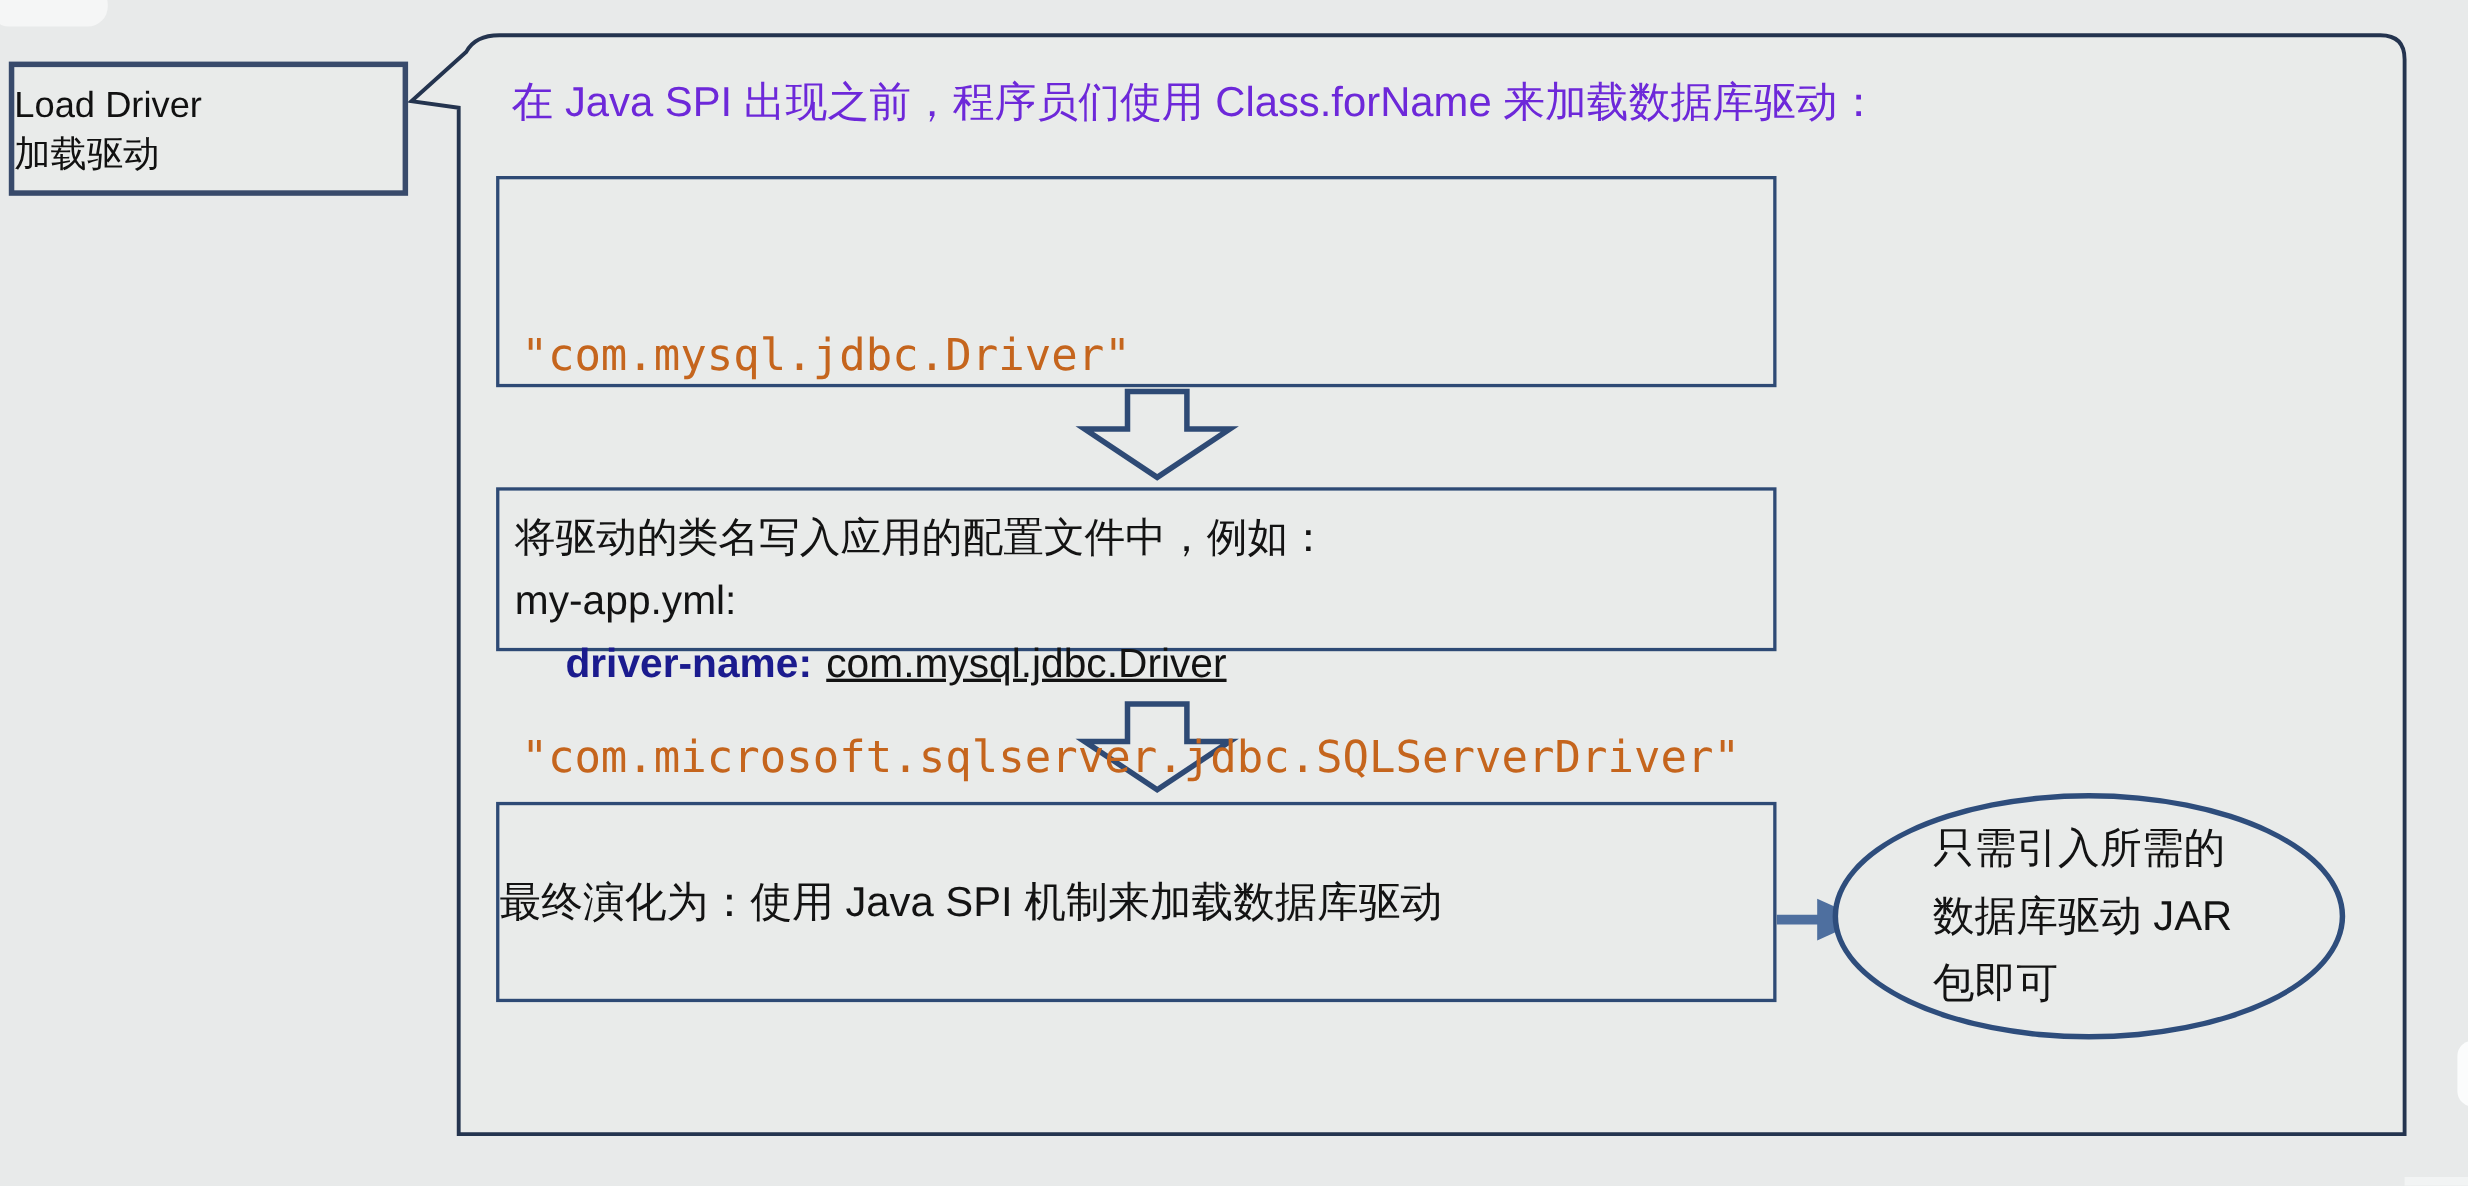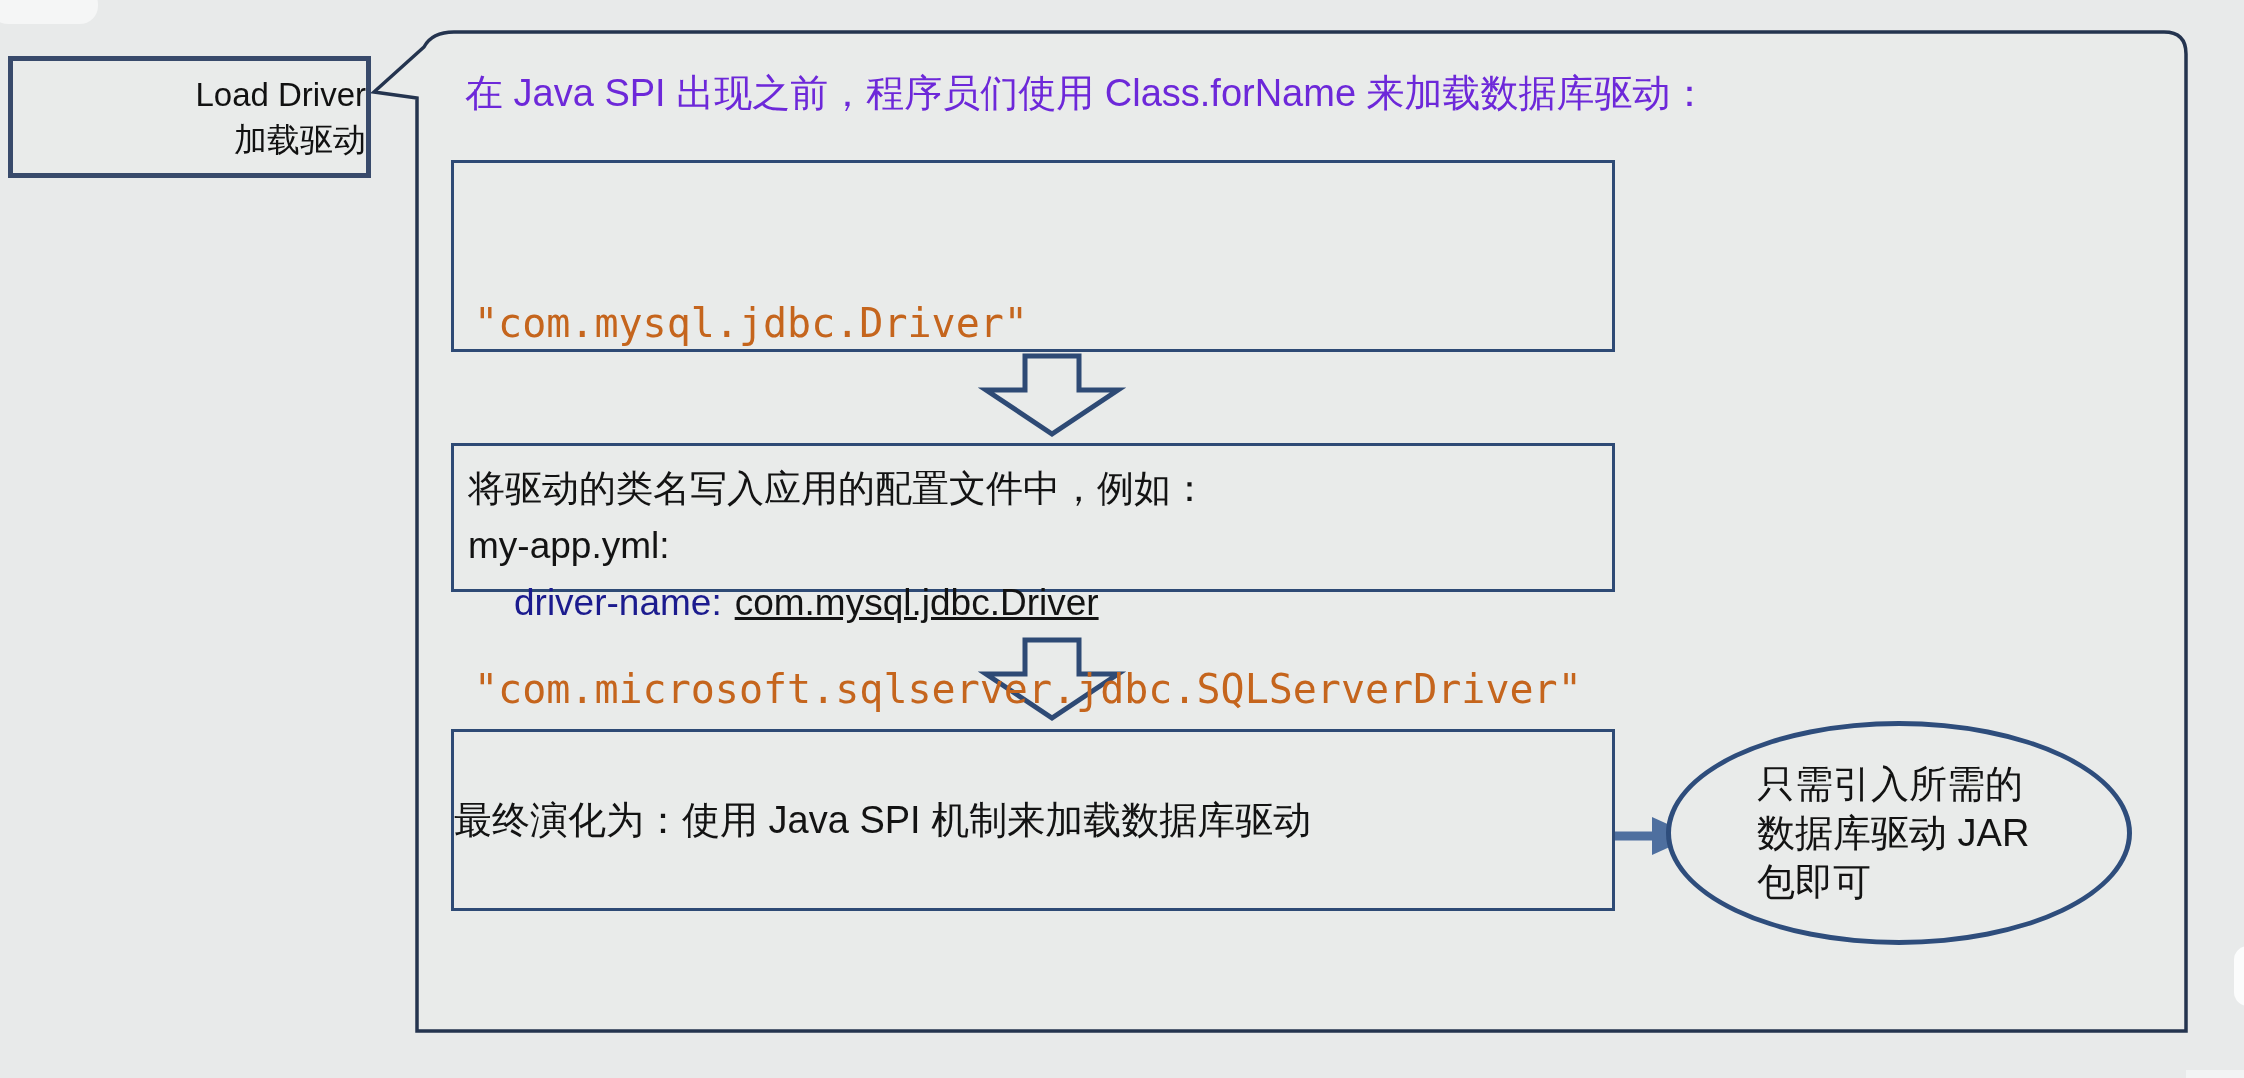--- a/index.html
+++ b/index.html
@@ -23,21 +23,21 @@
     background:#fbfcfc;border-radius:14px;z-index:1;
   }
   .band-br{
     position:absolute;left:2186px;top:1070px;width:58px;height:8px;
     background:#f2f4f4;z-index:1;
   }
 
   .label-box{
     position:absolute;left:8px;top:56px;width:363px;height:122px;
     box-sizing:border-box;border:5px solid #384a6b;background:#e9ebea;
-    display:flex;flex-direction:column;align-items:flex-end;justify-content:center;
+    display:flex;flex-direction:column;align-items:flex-start;justify-content:center;
     z-index:2;font-size:33px;line-height:45px;color:#111;
   }
 
   .title{
     position:absolute;left:465px;top:66px;z-index:2;
     font-size:38px;line-height:54px;color:#6d28d9;
   }
 
   .box{
     position:absolute;left:451px;width:1164px;box-sizing:border-box;
@@ -46,33 +46,33 @@
   .code-box{
     top:160px;height:192px;padding:8px 0 0 20px;
     font-family:"DejaVu Sans Mono","Liberation Mono",monospace;
     font-size:40px;line-height:61px;color:#c5651d;white-space:pre;
   }
   .config-box{
     top:443px;height:149px;padding:14px 0 0 14px;
     font-size:37px;line-height:57px;color:#131313;
   }
   .yaml-line{margin-left:46px;}
-  .yaml-key{font-weight:normal;color:#1b1b8e;}
+  .yaml-key{font-weight:bold;color:#1b1b8e;}
   .yaml-val{color:#131313;margin-left:13px;text-decoration:underline;}
   .result-box{
     top:729px;height:182px;display:flex;align-items:center;
     font-size:38px;color:#131313;
   }
 
   .ellipse{
     position:absolute;left:1666px;top:721px;width:466px;height:224px;
     box-sizing:border-box;border:5px solid #2e4d7c;border-radius:50%;
     background:#e9ebea;z-index:2;
     display:flex;flex-direction:column;justify-content:center;
-    padding-left:86px;font-size:38px;line-height:49px;color:#131313;
+    padding-left:86px;font-size:38px;line-height:49px;color:#131313;gap:12px;
   }
 </style>
 </head>
 <body>
 
 <div class="stage">
 
   <svg class="shapes" width="2244" height="1078" viewBox="0 0 2244 1078">
 
     <path d="M 374 92 L 424 47 Q 432 32 454 32 L 2164 32 Q 2186 32 2186 54 L 2186 1031 L 417 1031 L 417 98 Z" fill="#e9ebea" stroke="#24344f" stroke-width="3.5"></path>

